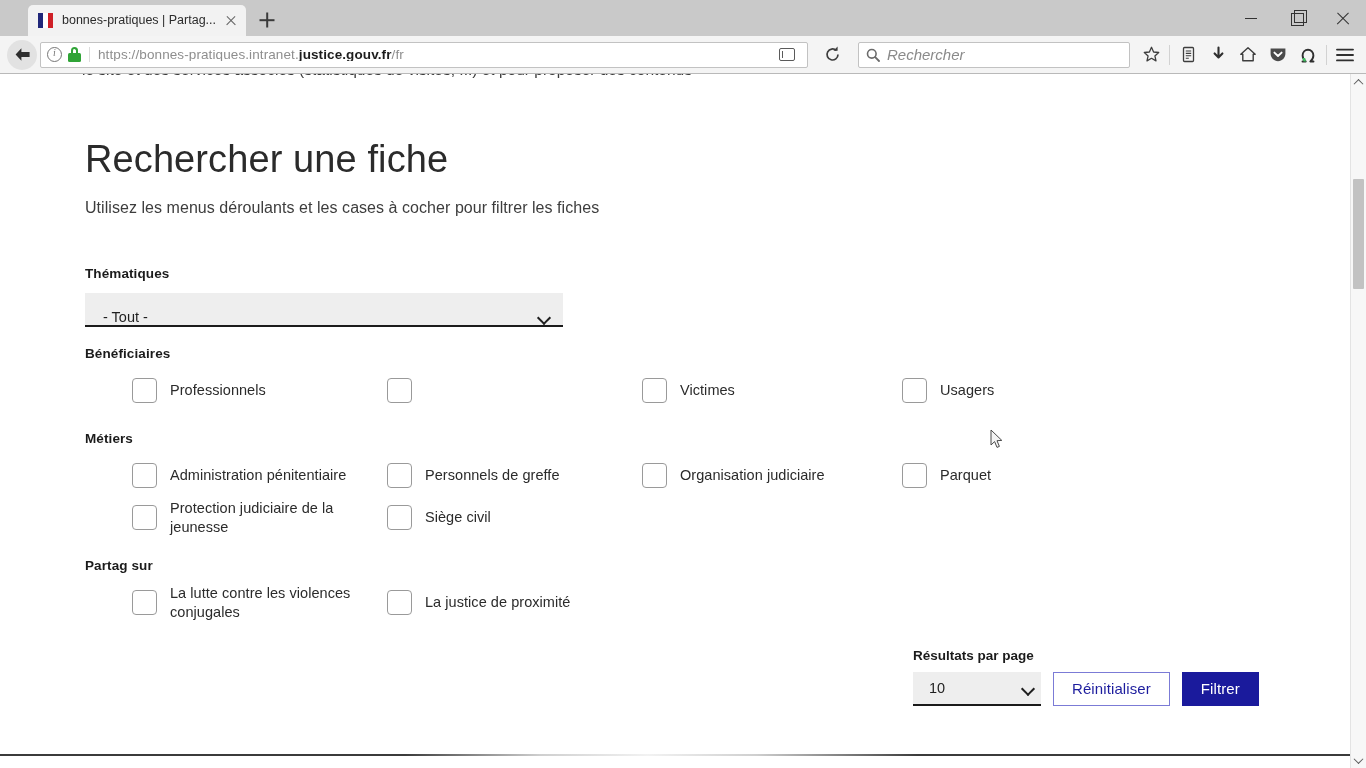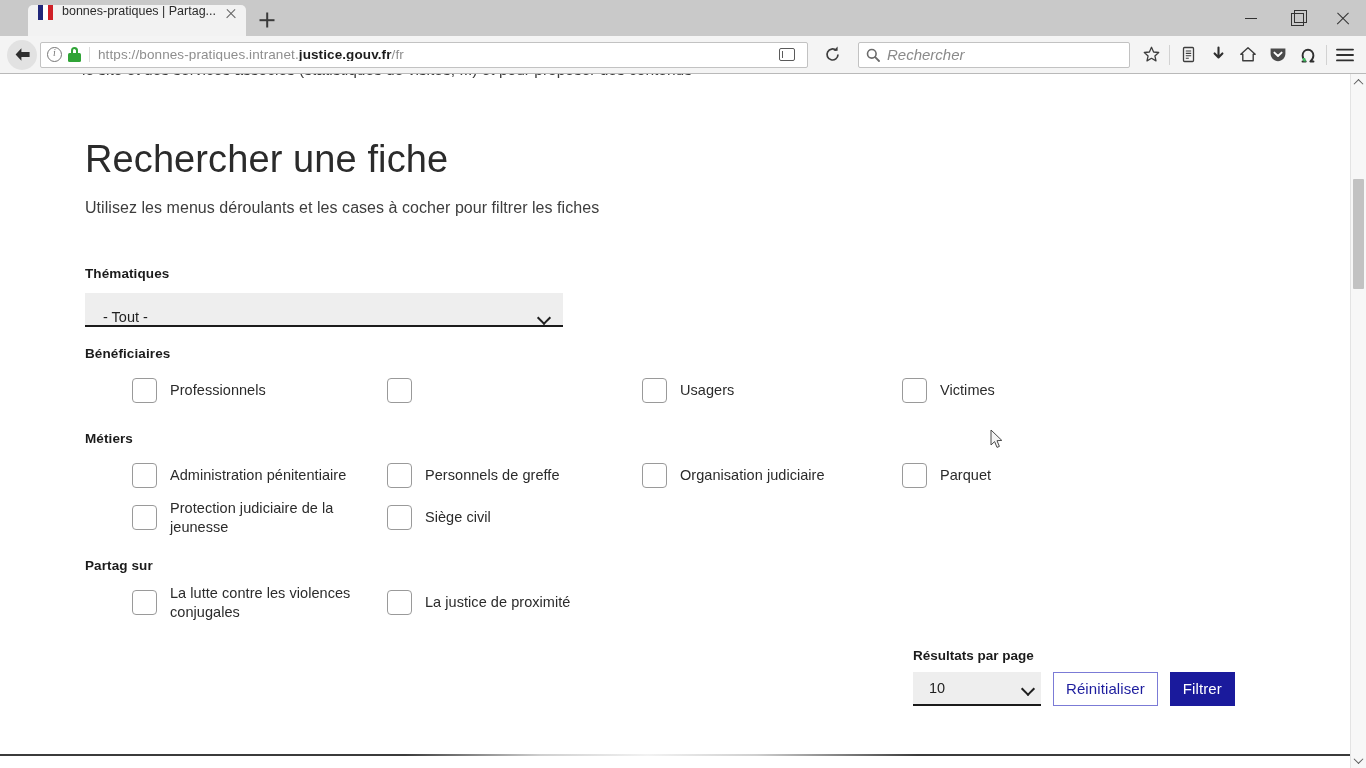--- a/index.html
+++ b/index.html
@@ -27,21 +27,21 @@
     padding-left: 28px;
   }
   .tab {
     height: 31px;
     min-width: 218px;
     max-width: 218px;
     background: #f2f2f2;
     border-top-left-radius: 5px;
     border-top-right-radius: 5px;
     display: flex;
-    align-items: flex-start;
+    align-items: center;
     padding: 0 6px 0 10px;
     gap: 7px;
     position: relative;
   }
   .tab-favicon {
     width: 17px; height: 15px;
     display: flex;
     flex: 0 0 auto;
     border: 0;
   }
@@ -348,21 +348,21 @@
     margin-top: 24px;
     margin-left: 828px;
   }
   .perpage-label { font-size: 13.5px; font-weight: 700; color:#1b1b1b; display:block; }
   .btn {
     height: 34px;
     font-size: 15px;
     display: flex;
     align-items: center;
     justify-content: center;
-    padding: 0 12px;
+    padding: 0 18px;
     letter-spacing: .1px;
     white-space: nowrap;
   }
   .btn-outline {
     color: #1d1d9e;
     background: #ffffff;
     border: 1px solid #7b7bd6;
   }
   .btn-primary {
     color: #ffffff;
@@ -550,25 +550,25 @@
           <div class="cbgrid cbrow">
             <label class="cbitem">
               <span class="cbox"></span>
               <span class="cblabel">Professionnels</span>
             </label>
             <label class="cbitem">
               <span class="cbox"></span>
             </label>
             <label class="cbitem">
               <span class="cbox"></span>
+              <span class="cblabel">Victimes</span>
+            </label>
+            <label class="cbitem">
+              <span class="cbox"></span>
               <span class="cblabel">Usagers</span>
-            </label>
-            <label class="cbitem">
-              <span class="cbox"></span>
-              <span class="cblabel">Victimes</span>
             </label>
           </div>
         </div>
 
         <div class="group">
           <span class="field-label group-title">Métiers</span>
           <div class="cbgrid cbrow">
             <label class="cbitem">
               <span class="cbox"></span>
               <span class="cblabel">Administration pénitentiaire</span>

